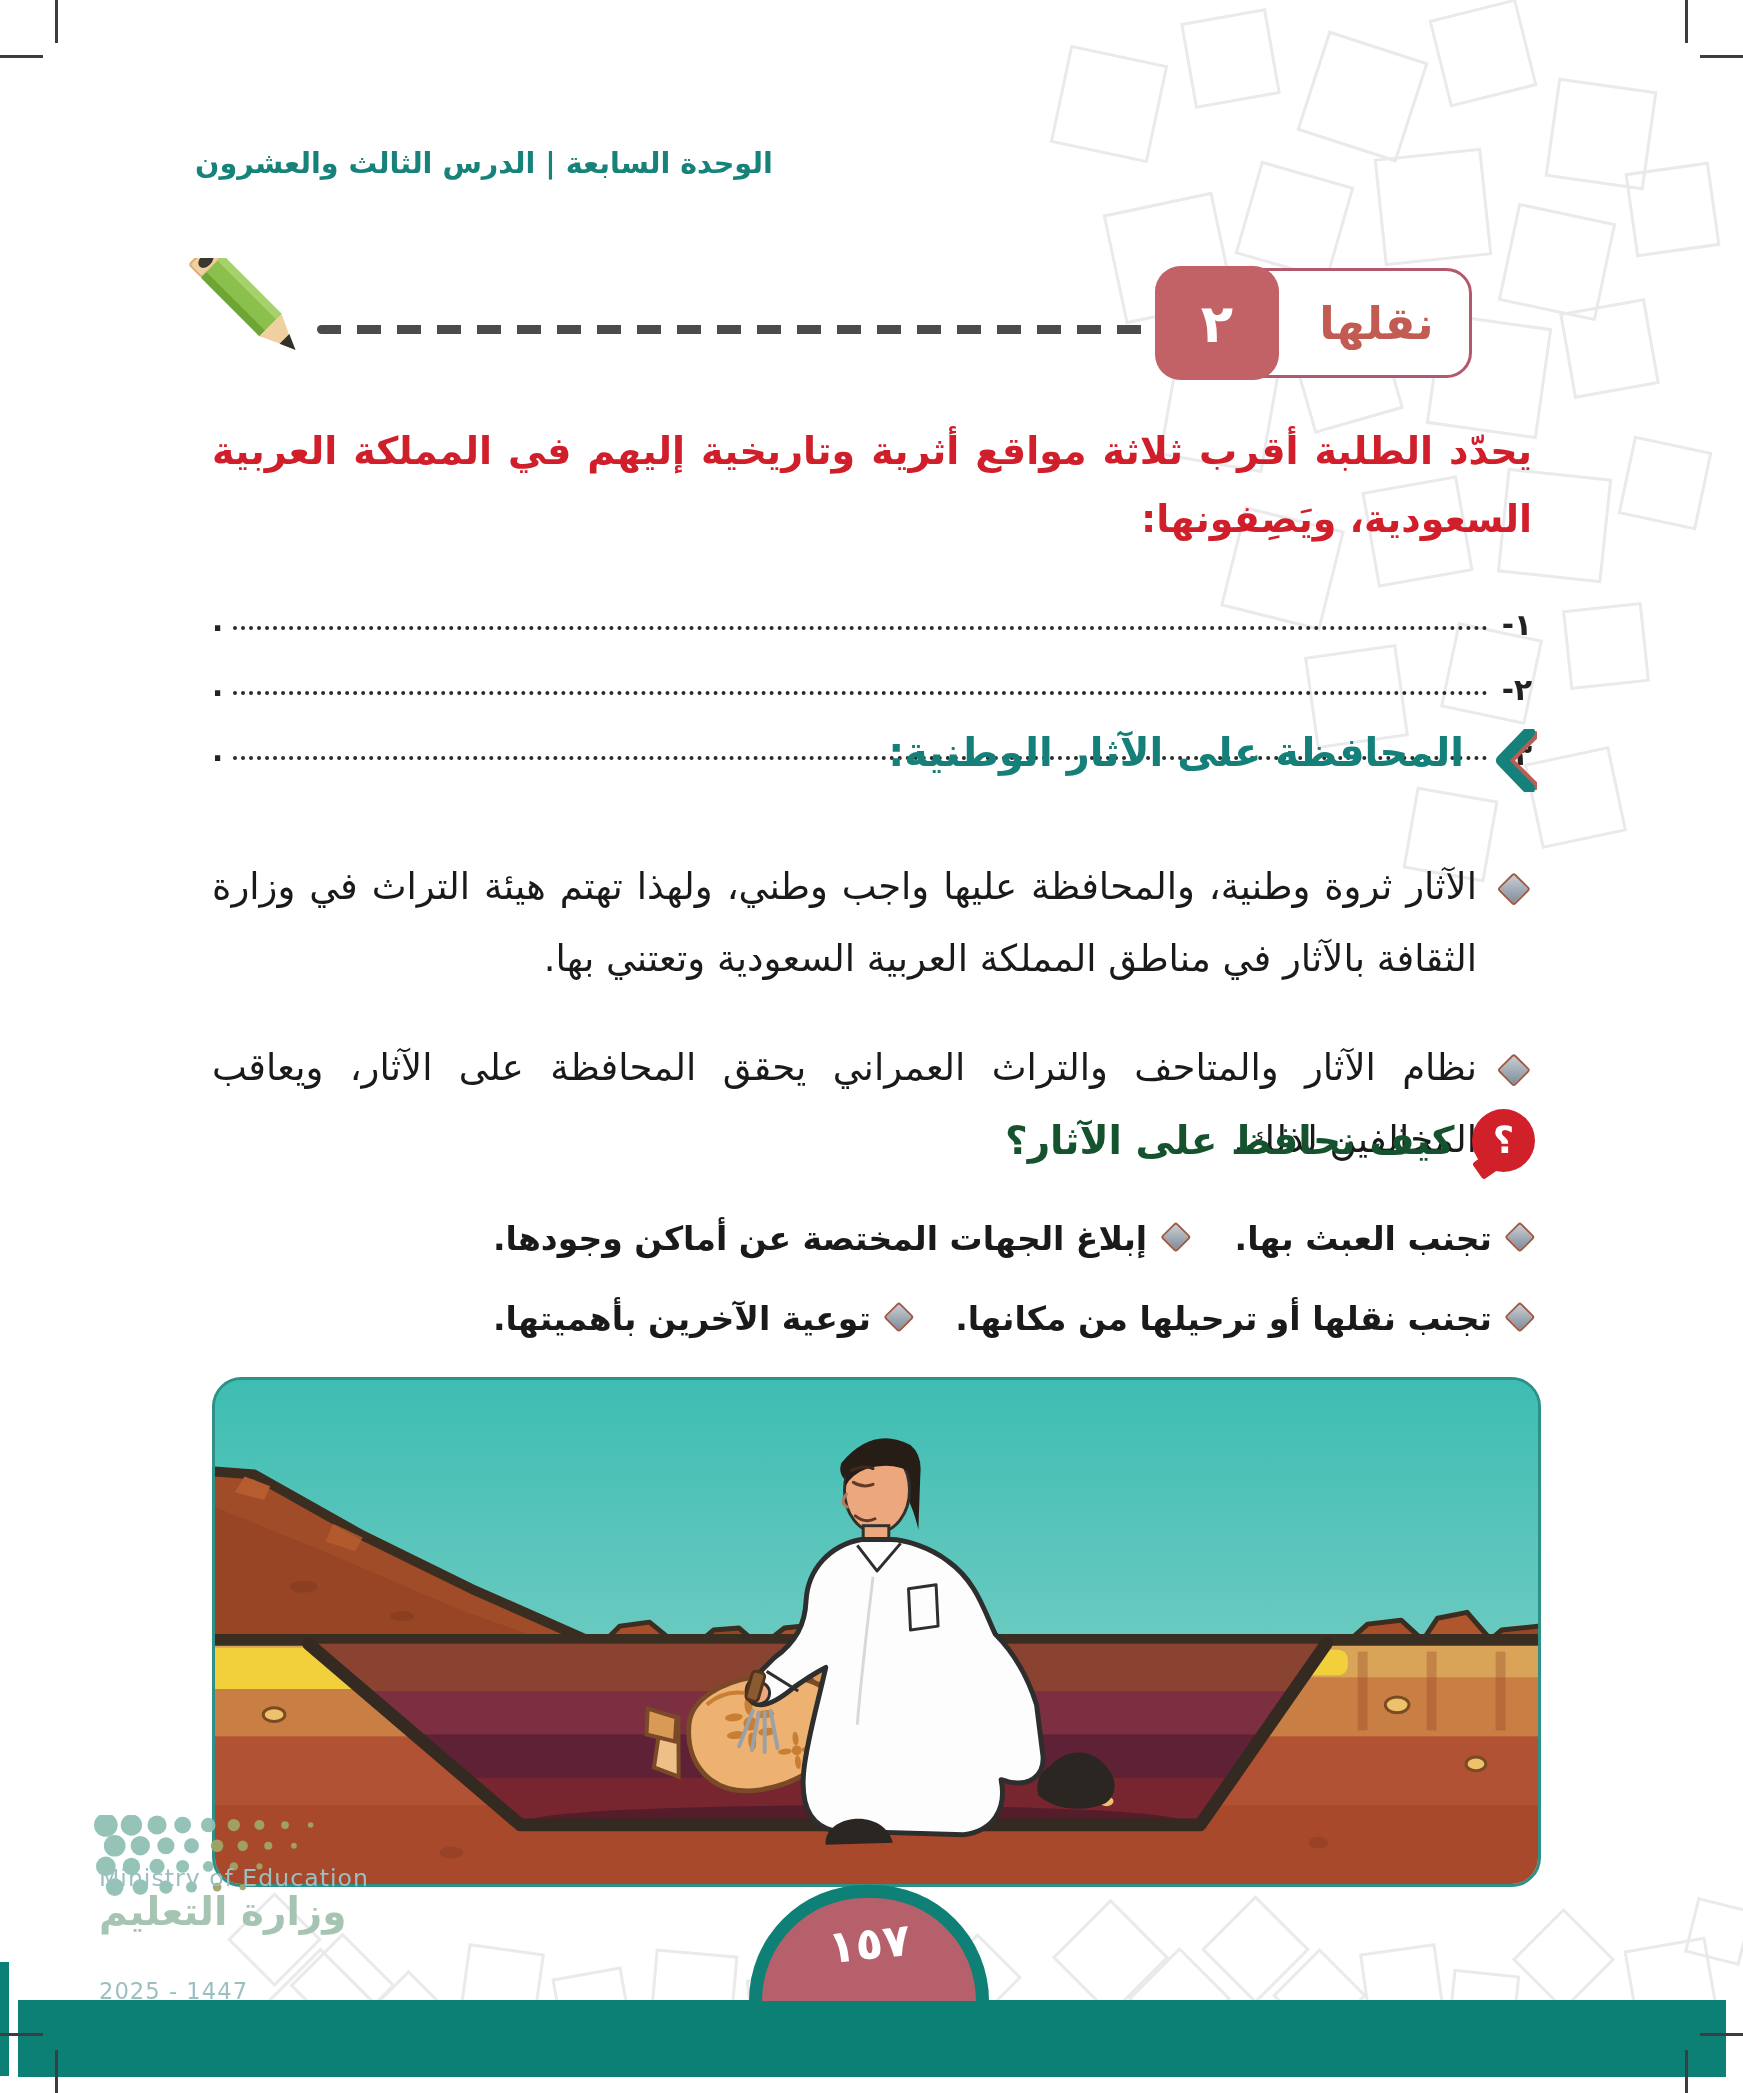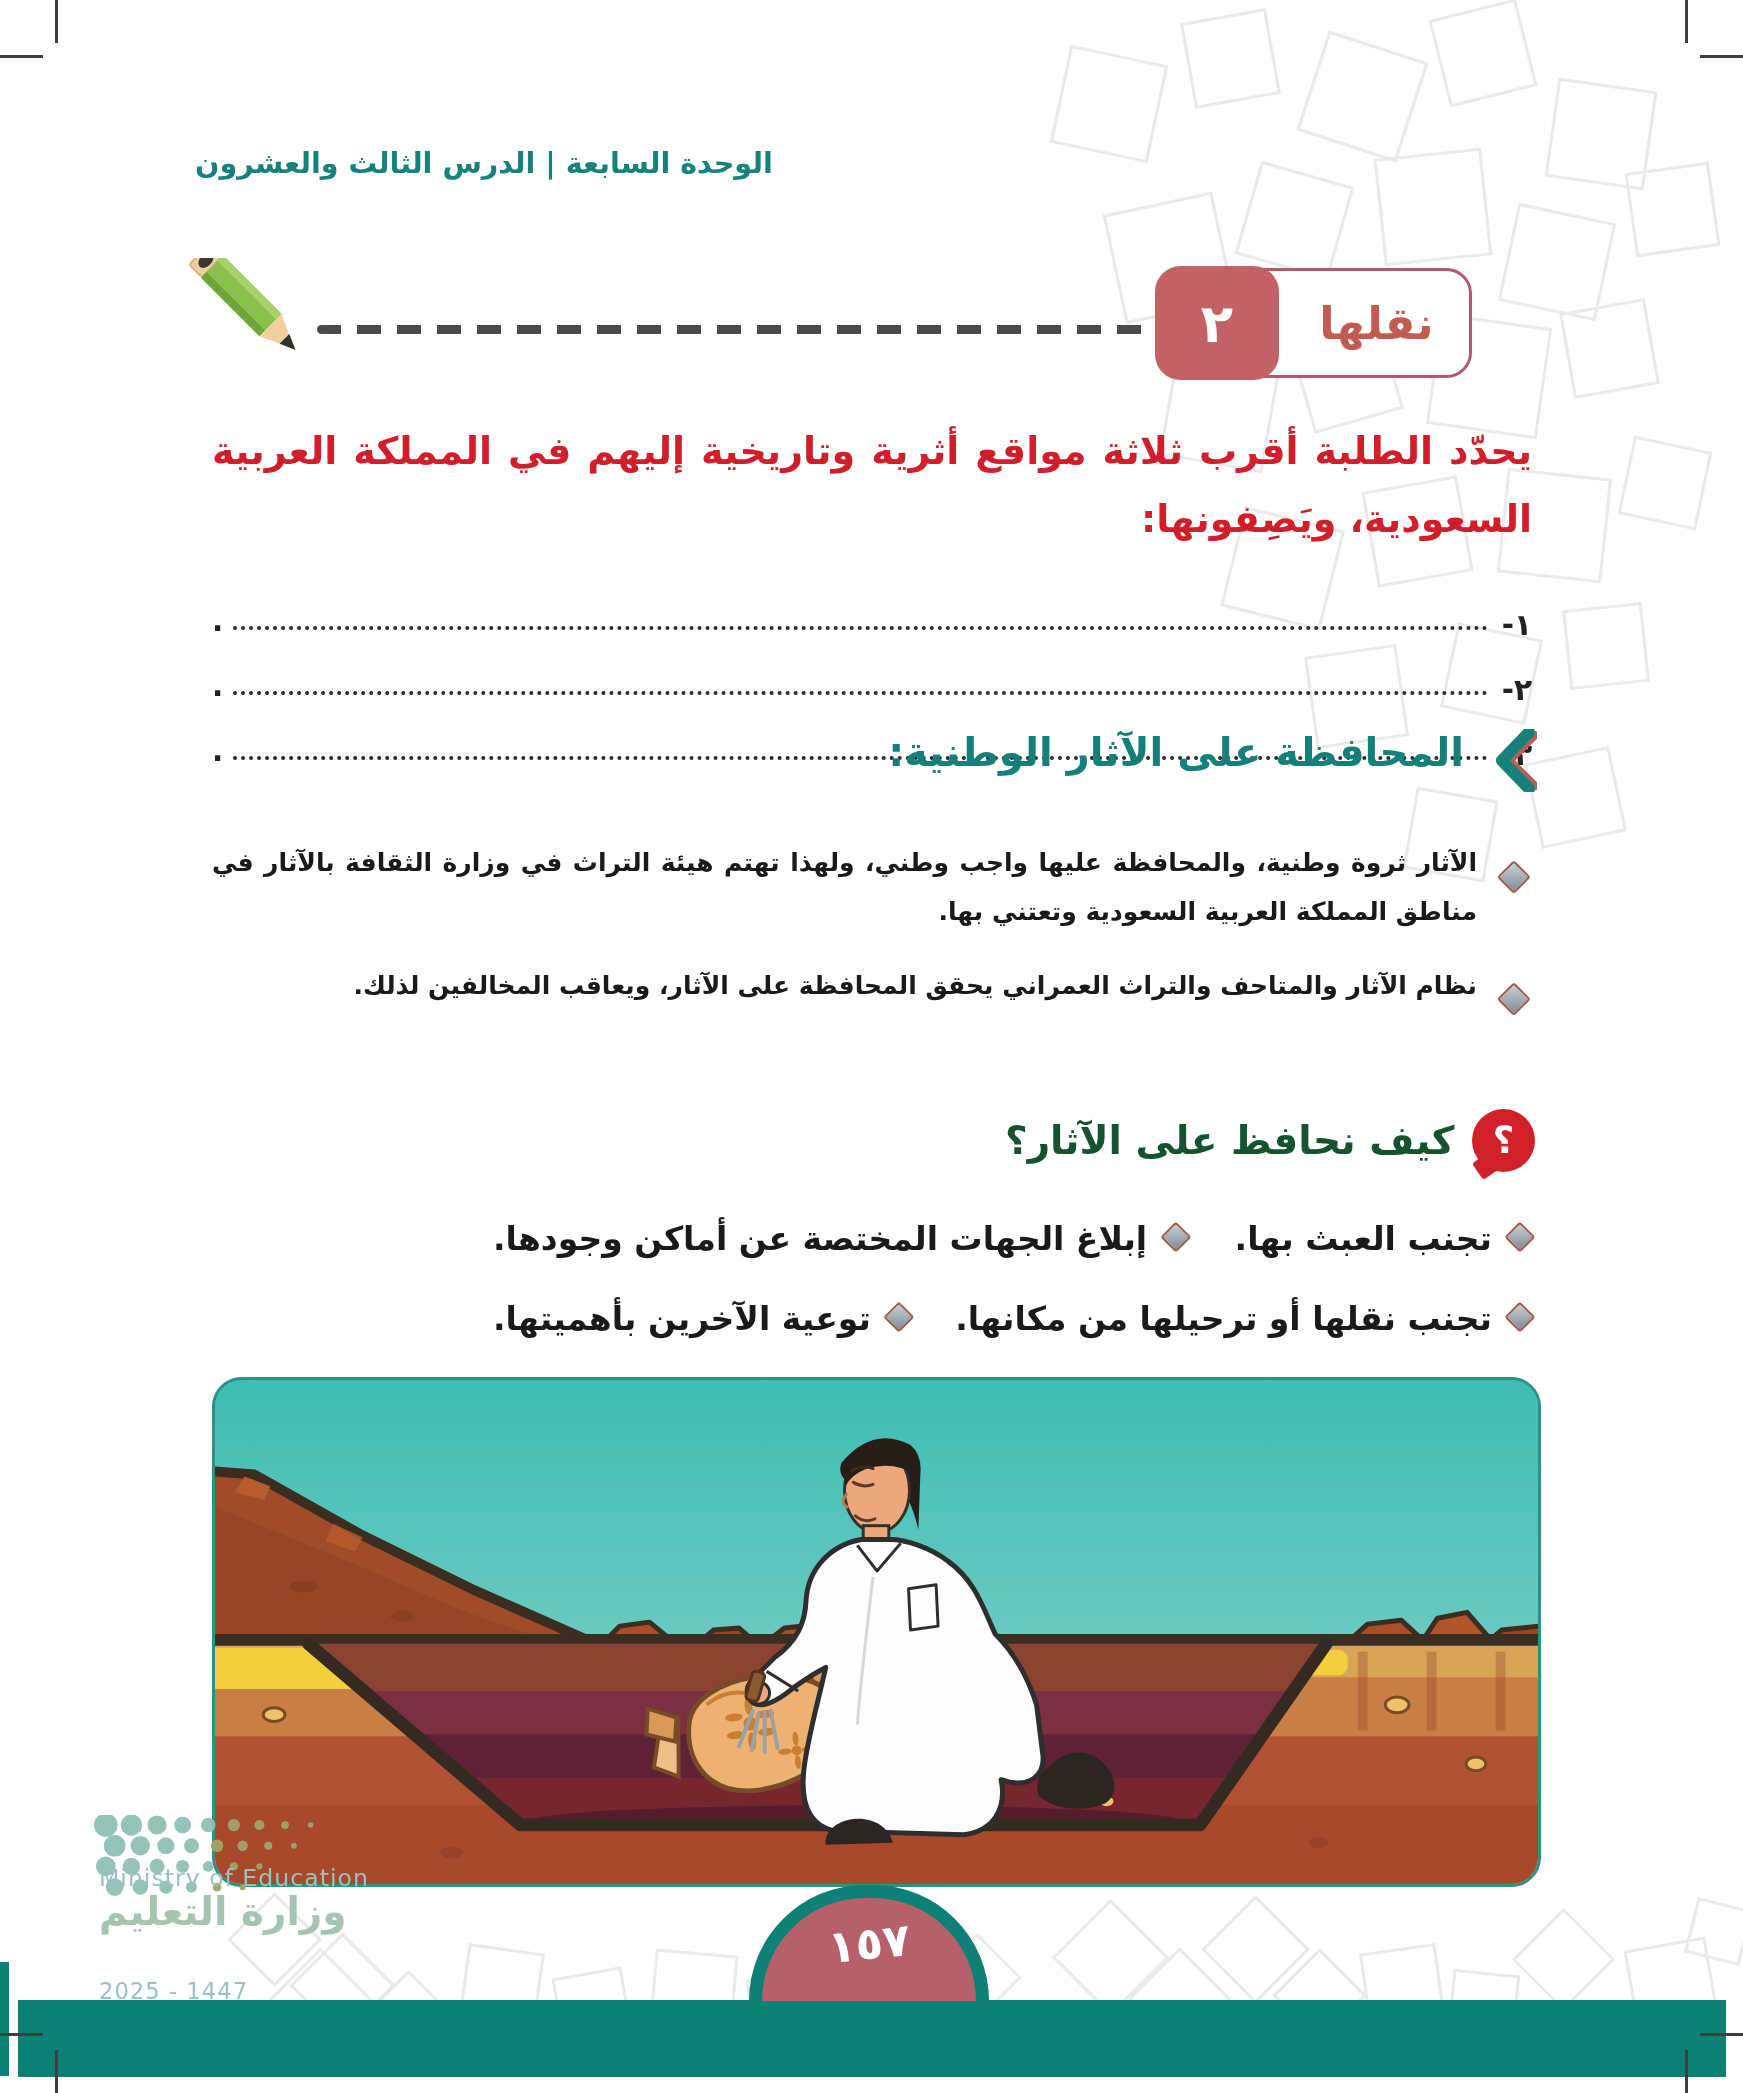--- a/index.html
+++ b/index.html
@@ -30,21 +30,21 @@
   .blanks{position:absolute;left:212px;right:212px;top:577px;z-index:2;direction:rtl;}
   .blank-row{display:flex;align-items:flex-end;height:65px;font-size:29.6px;font-weight:700;color:#222;}
   .blank-label{white-space:nowrap;}
   .leader{flex:1;border-bottom:4.9px dotted #2b2b2b;margin:0 13.8px 11.8px 9.9px;}
   .end-dot{margin-bottom:3.9px;}
   
   .section-head{position:absolute;left:212px;right:207px;top:729px;z-index:2;direction:rtl;
                 display:flex;gap:28px;}
   .section-title{font-size:40px;font-weight:700;color:#15807a;}
   .bullets{position:absolute;left:212px;right:212px;top:814px;z-index:2;direction:rtl;}
-  .bullet{position:relative;padding-right:55px;font-size:25px;font-weight:700;color:#1a1a1a;
+  .bullet{position:relative;padding-right:55px;font-size:37px;font-weight:400;color:#1a1a1a;
           line-height:1.95;text-align:justify;}
   .bullet+.bullet{margin-top:7.9px;}
   .diamond{position:absolute;right:5.9px;top:25.6px;width:19.7px;height:19.7px;border:2px solid #9c5b47;
            background:linear-gradient(135deg,#c9ced4,#7e8d9b);transform:rotate(45deg);border-radius:3px;}
   
   .q-head{position:absolute;left:212px;right:209px;top:1109px;z-index:2;direction:rtl;
           display:flex;align-items:center;gap:17.7px;}
   .q-icon{position:relative;width:63px;height:63px;flex:0 0 auto;}
   .q-bubble{position:absolute;inset:0;background:#d0202a;border-radius:50%;display:flex;
             align-items:center;justify-content:center;color:#fff;font-size:37px;font-weight:700;}

